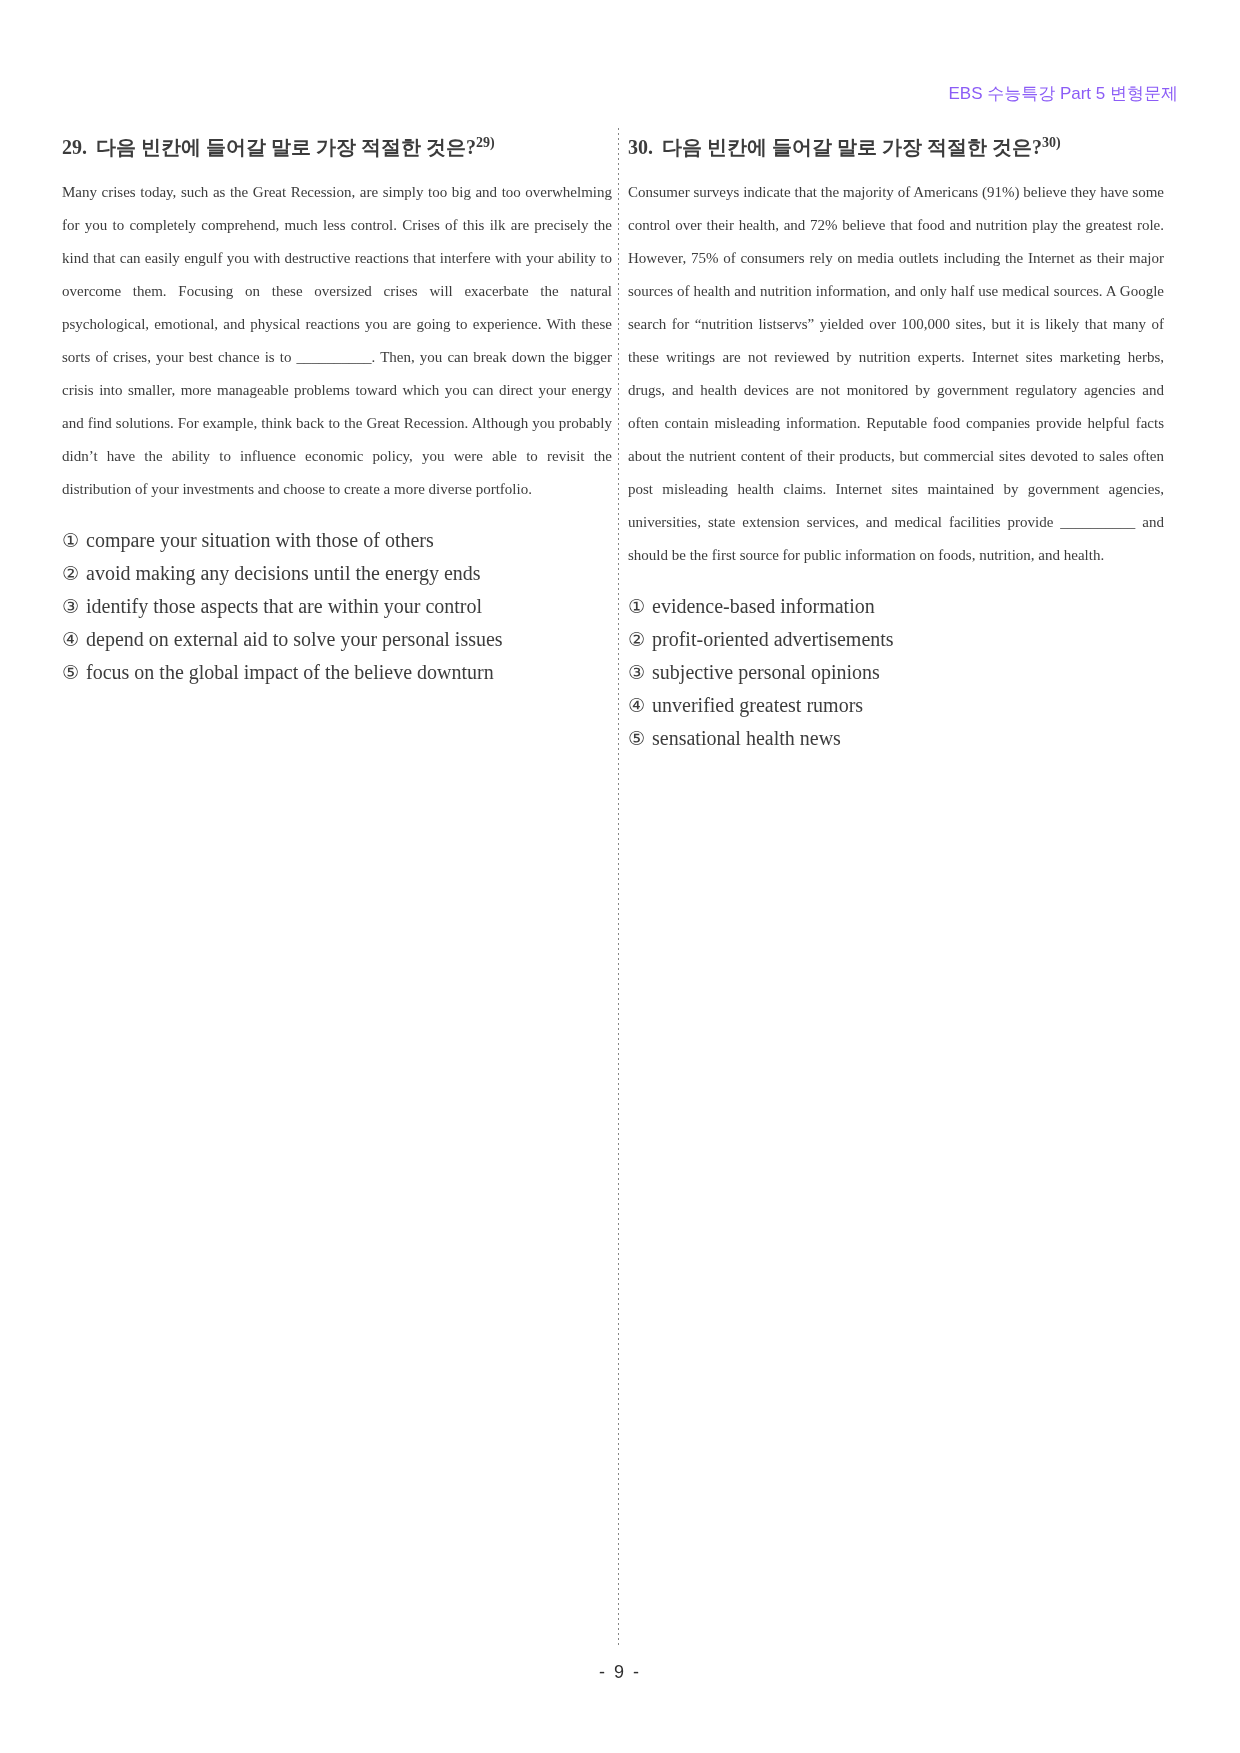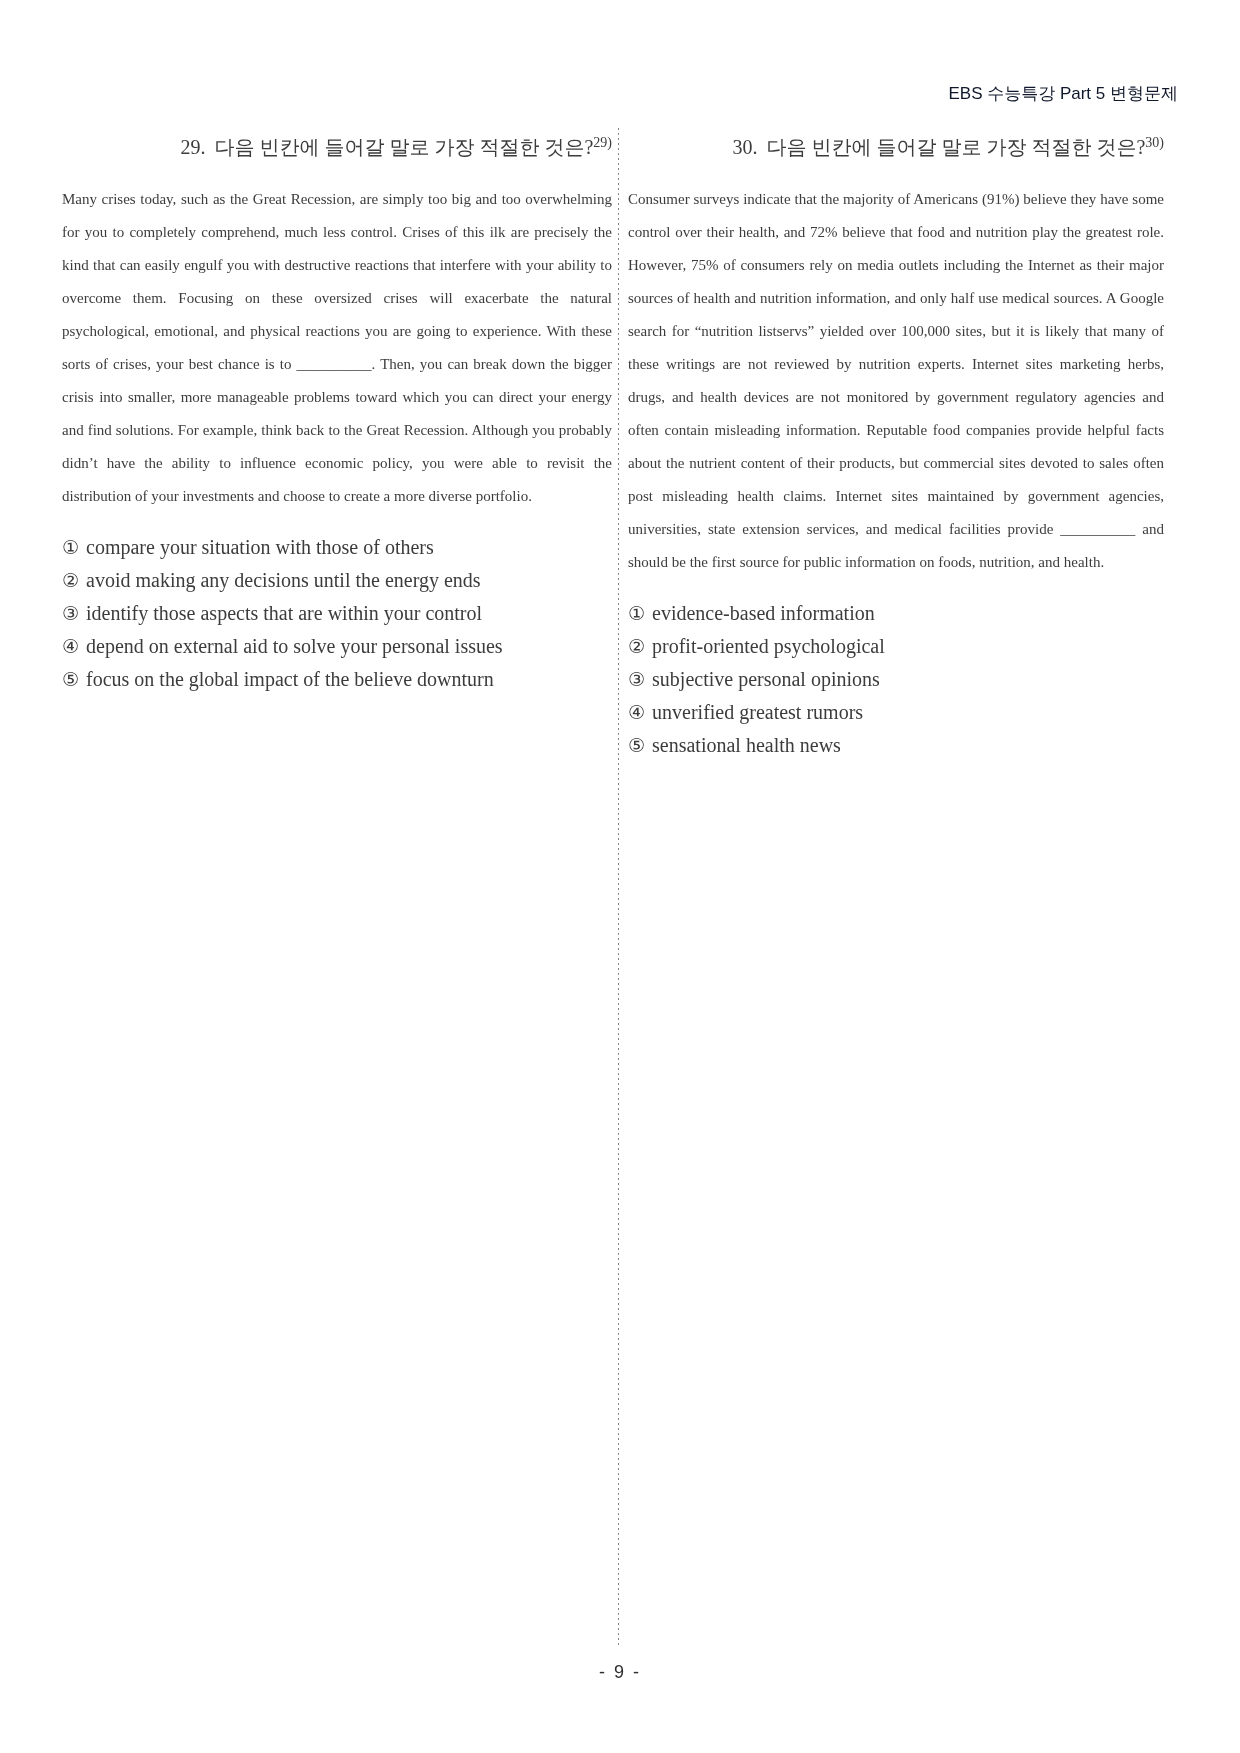--- a/index.html
+++ b/index.html
@@ -14,45 +14,44 @@
     color: #3c3c3c;
     overflow: hidden;
   }
 
   .header {
     position: absolute;
     top: 82px;
     right: 62px;
     font-family: "Liberation Sans", "DejaVu Sans", sans-serif;
     font-size: 17px;
-    color: #0f172a;
+    color: #8b5cf6;
     white-space: nowrap;
   }
 
   .col { position: absolute; top: 126px; }
   .col-left  { left: 62px;  width: 550px; }
   .col-right { left: 628px; width: 536px; }
 
   .divider {
     position: absolute;
     left: 618px;
     top: 128px;
     width: 1px;
     height: 1519px;
     background-image: repeating-linear-gradient(
       to bottom, #858585 0px, #858585 2px, transparent 2px, transparent 5px);
   }
 
   .q-heading {
     font-size: 20px;
     line-height: 34px;
-    font-weight: normal;
-    margin-bottom: 19px;
+    font-weight: bold;
+    margin-bottom: 12px;
     white-space: nowrap;
-    text-align: right;
   }
   .q-number { margin-right: 9px; }
   .q-footnote { font-size: 14px; vertical-align: 7px; }
 
   .passage {
     font-size: 15px;
     line-height: 33px;
     text-align: justify;
   }
 
@@ -116,21 +115,21 @@
   <section class="col col-right">
     <h2 class="q-heading">
       <span class="q-number">30.</span><span>다음 빈칸에 들어갈 말로 가장 적절한 것은?</span><span class="q-footnote">30)</span>
     </h2>
     <p class="passage">Consumer surveys indicate that the majority of Americans (91%) believe they have some control over their health, and 72% believe that food and nutrition play the greatest role. However, 75% of consumers rely on media outlets including the Internet as their major sources of health and nutrition information, and only half use medical sources. A Google search for “nutrition listservs” yielded over 100,000 sites, but it is likely that many of these writings are not reviewed by nutrition experts. Internet sites marketing herbs, drugs, and health devices are not monitored by government regulatory agencies and often contain misleading information. Reputable food companies provide helpful facts about the nutrient content of their products, but commercial sites devoted to sales often post misleading health claims. Internet sites maintained by government agencies, universities, state extension services, and medical facilities provide __________ and should be the first source for public information on foods, nutrition, and health.</p>
     <ol class="options">
       <li class="option">
         <span class="marker">①</span><span>evidence-based information</span>
       </li>
       <li class="option">
-        <span class="marker">②</span><span>profit-oriented psychological</span>
+        <span class="marker">②</span><span>profit-oriented advertisements</span>
       </li>
       <li class="option">
         <span class="marker">③</span><span>subjective personal opinions</span>
       </li>
       <li class="option">
         <span class="marker">④</span><span>unverified greatest rumors</span>
       </li>
       <li class="option">
         <span class="marker">⑤</span><span>sensational health news</span>
       </li>

